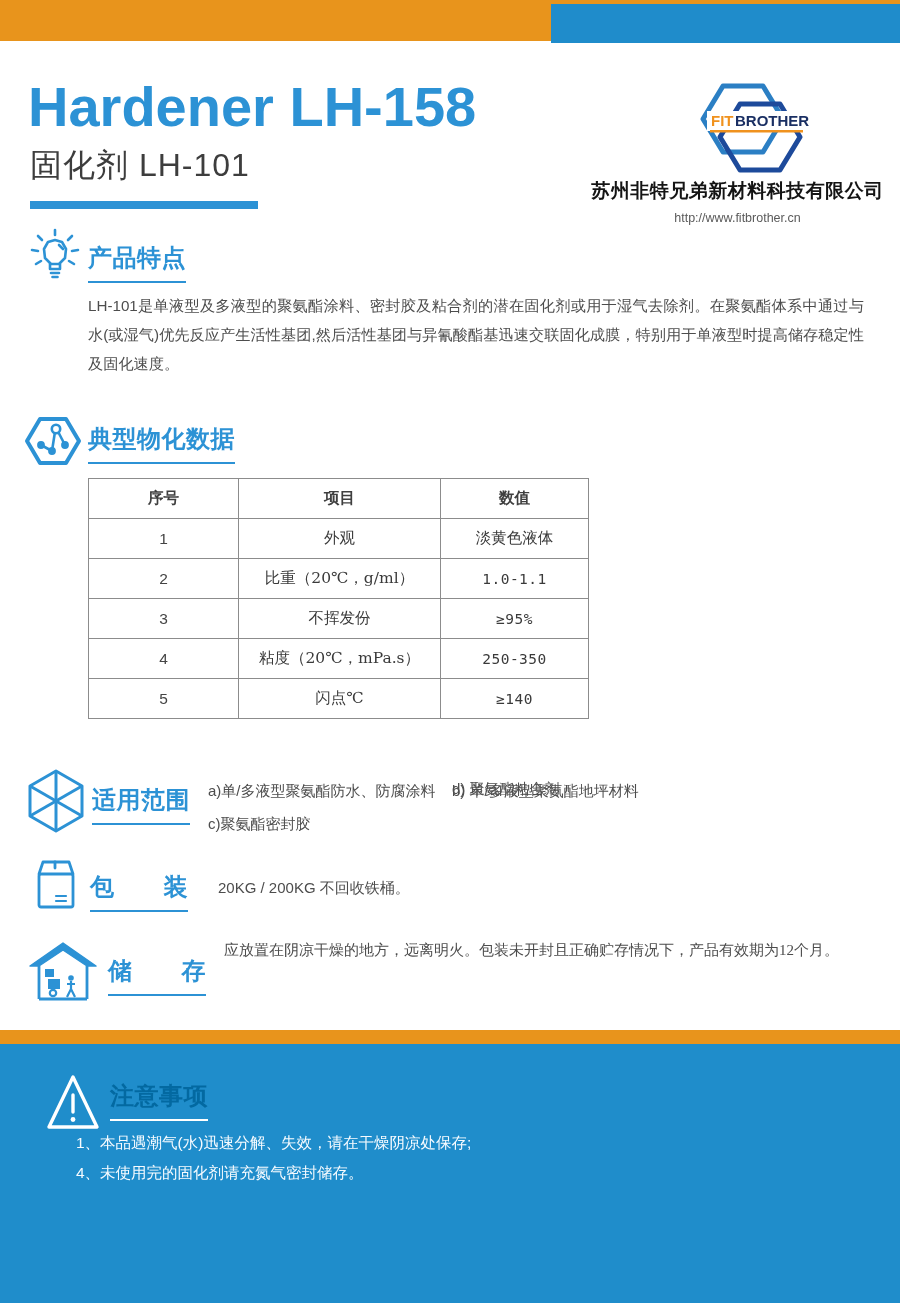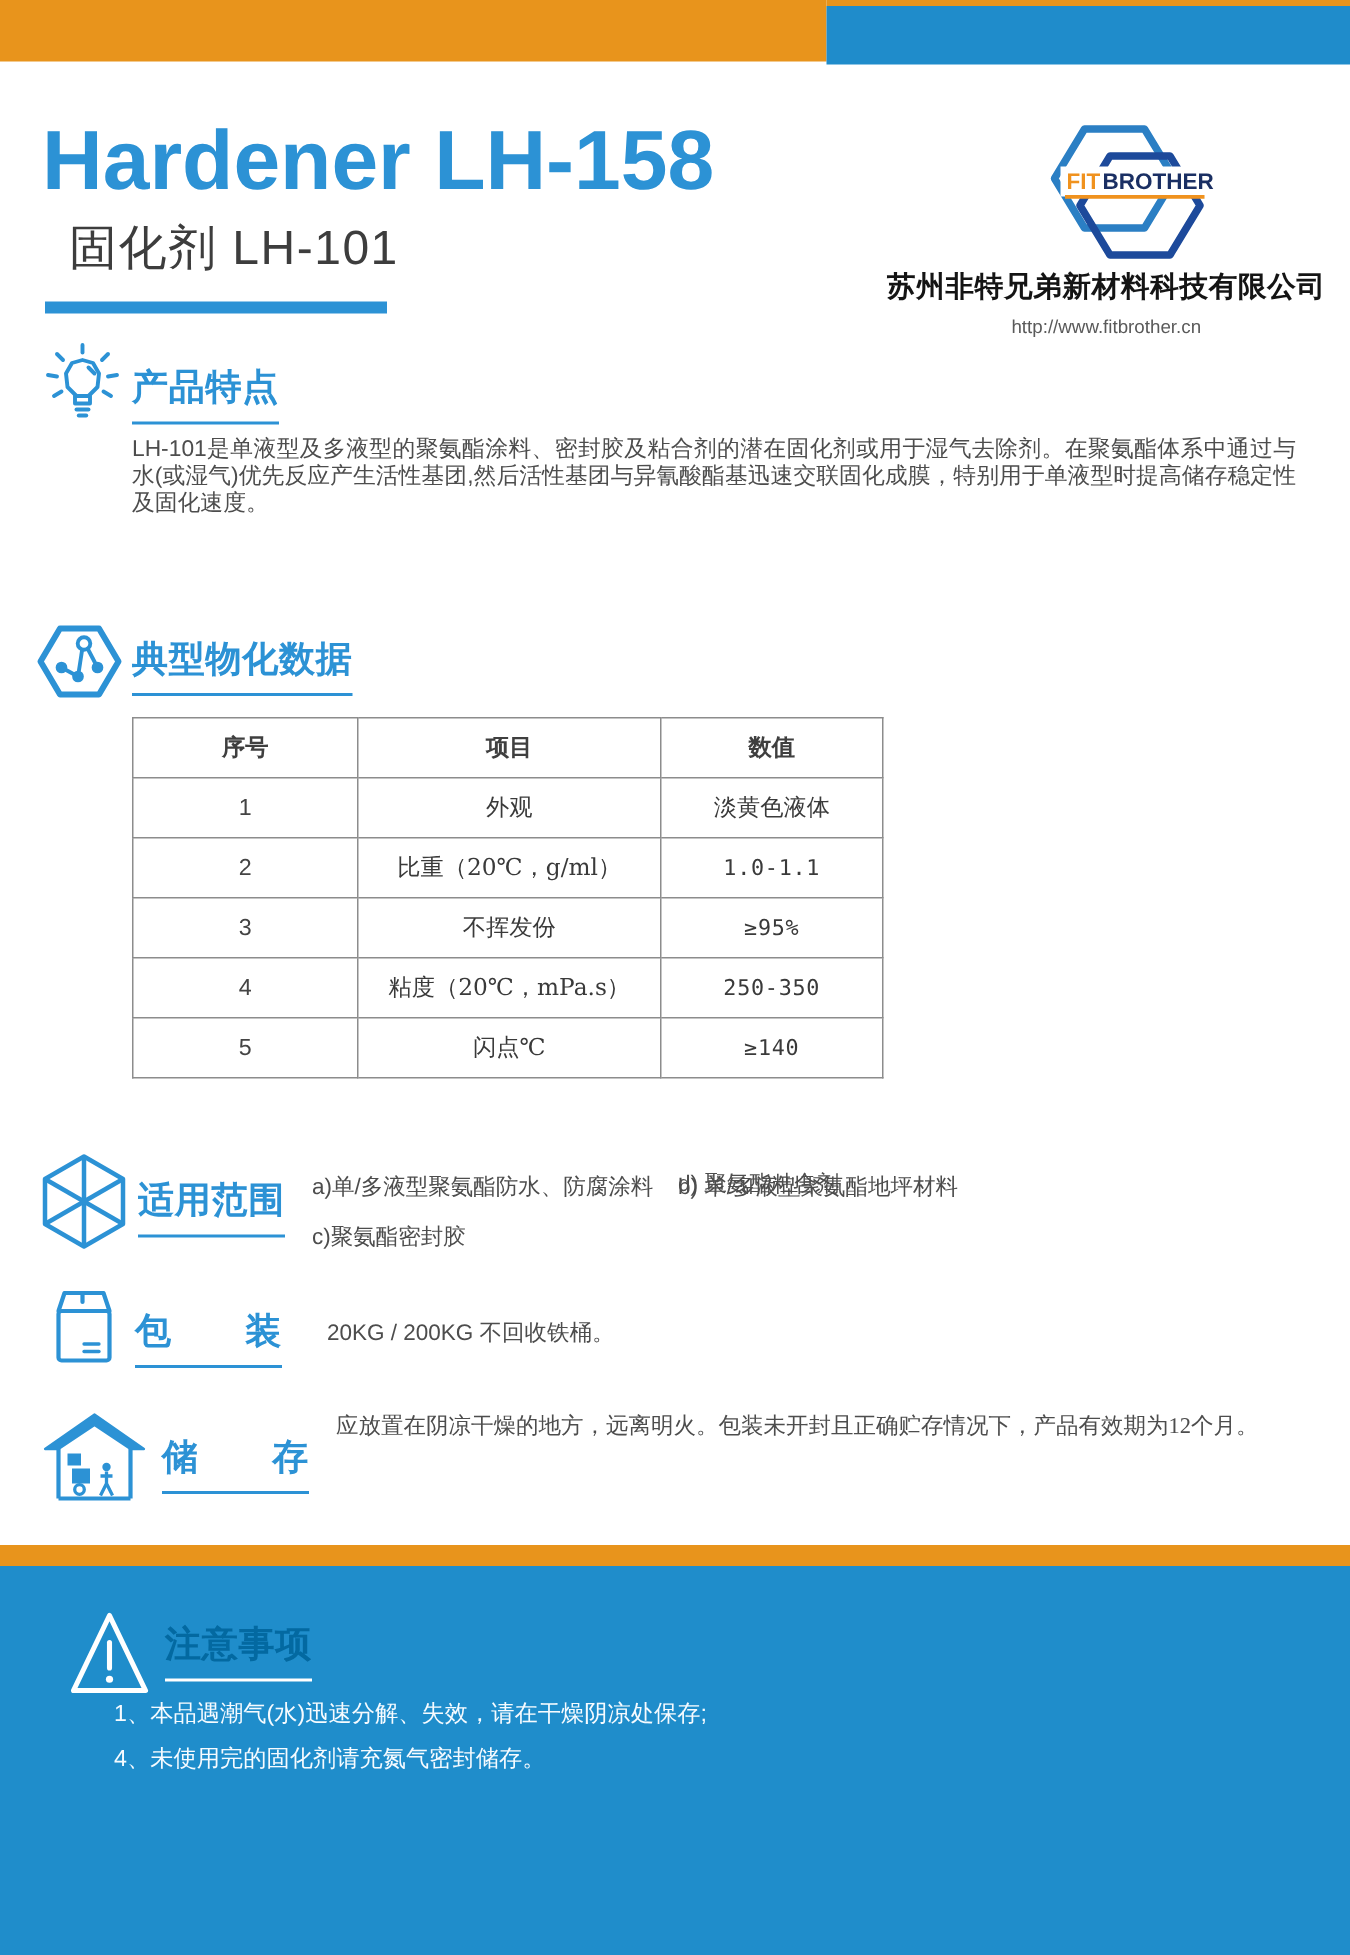--- a/index.html
+++ b/index.html
@@ -14,21 +14,21 @@
   .bar.orange-left  { left:0; top:0; width:551px; height:41px; background:#E8941C; }
   .bar.orange-sliver{ left:551px; top:0; width:349px; height:4px; background:#E8941C; }
   .bar.blue-right   { left:551px; top:4px; width:349px; height:39px; background:#1F8CCB; }
 
   
   .title-en {
     position:absolute; left:28px; top:76px;
     font-size:56px; font-weight:bold; color:#2C92D5; letter-spacing:0px; line-height:1.1;
   }
   .title-zh {
-    position:absolute; left:46px; top:144px;
+    position:absolute; left:30px; top:144px;
     font-size:32px; font-weight:400; color:#3d3d3d; letter-spacing:1px;
   }
   .title-underline {
     position:absolute; left:30px; top:201px; width:228px; height:8px; background:#2C92D5;
   }
 
   
   .brand-col { position:absolute; left:580px; top:78px; width:315px; text-align:center; }
   .logo-svg { display:block; margin:0 auto; }
   .company {
@@ -39,21 +39,21 @@
 
   
   .sec-icon { position:absolute; color:#2C92D5; }
   .sec-heading {
     position:absolute; font-size:24px; font-weight:bold; color:#2C92D5;
     padding-bottom:7px; border-bottom:2px solid #2C92D5; letter-spacing:0.5px; white-space:pre;
   }
 
   .features-para {
     position:absolute; left:88px; top:291px; width:776px;
-    font-size:15.2px; line-height:18px; color:#4d4d4d; text-align:justify;
+    font-size:15.2px; line-height:29px; color:#4d4d4d; text-align:justify;
   }
 
   
   .data-table {
     position:absolute; left:88px; top:478px; width:500px;
     border-collapse:collapse; table-layout:fixed;
   }
   .data-table th, .data-table td {
     border:1.5px solid #8c8c8c; height:40px; text-align:center; vertical-align:middle;
     color:#3a3a3a; font-size:15.5px; font-family:"DejaVu Serif", serif;

